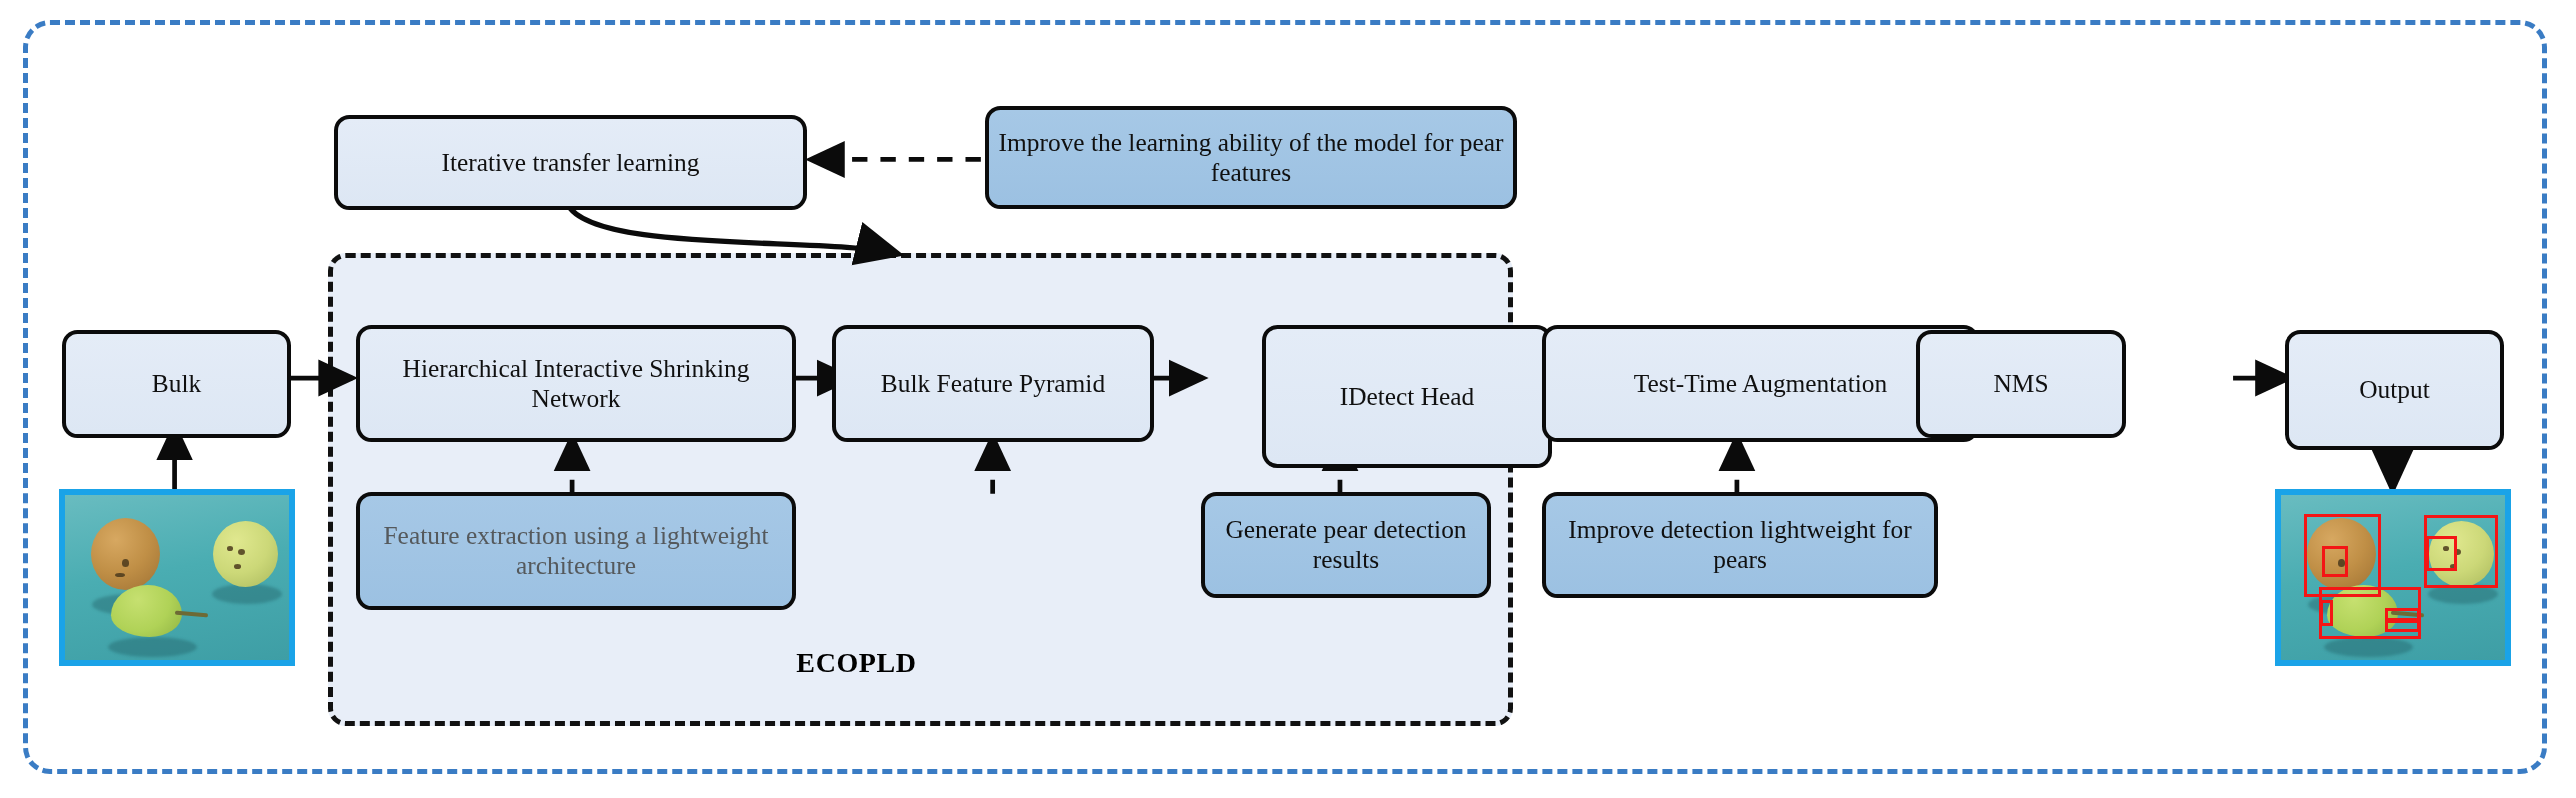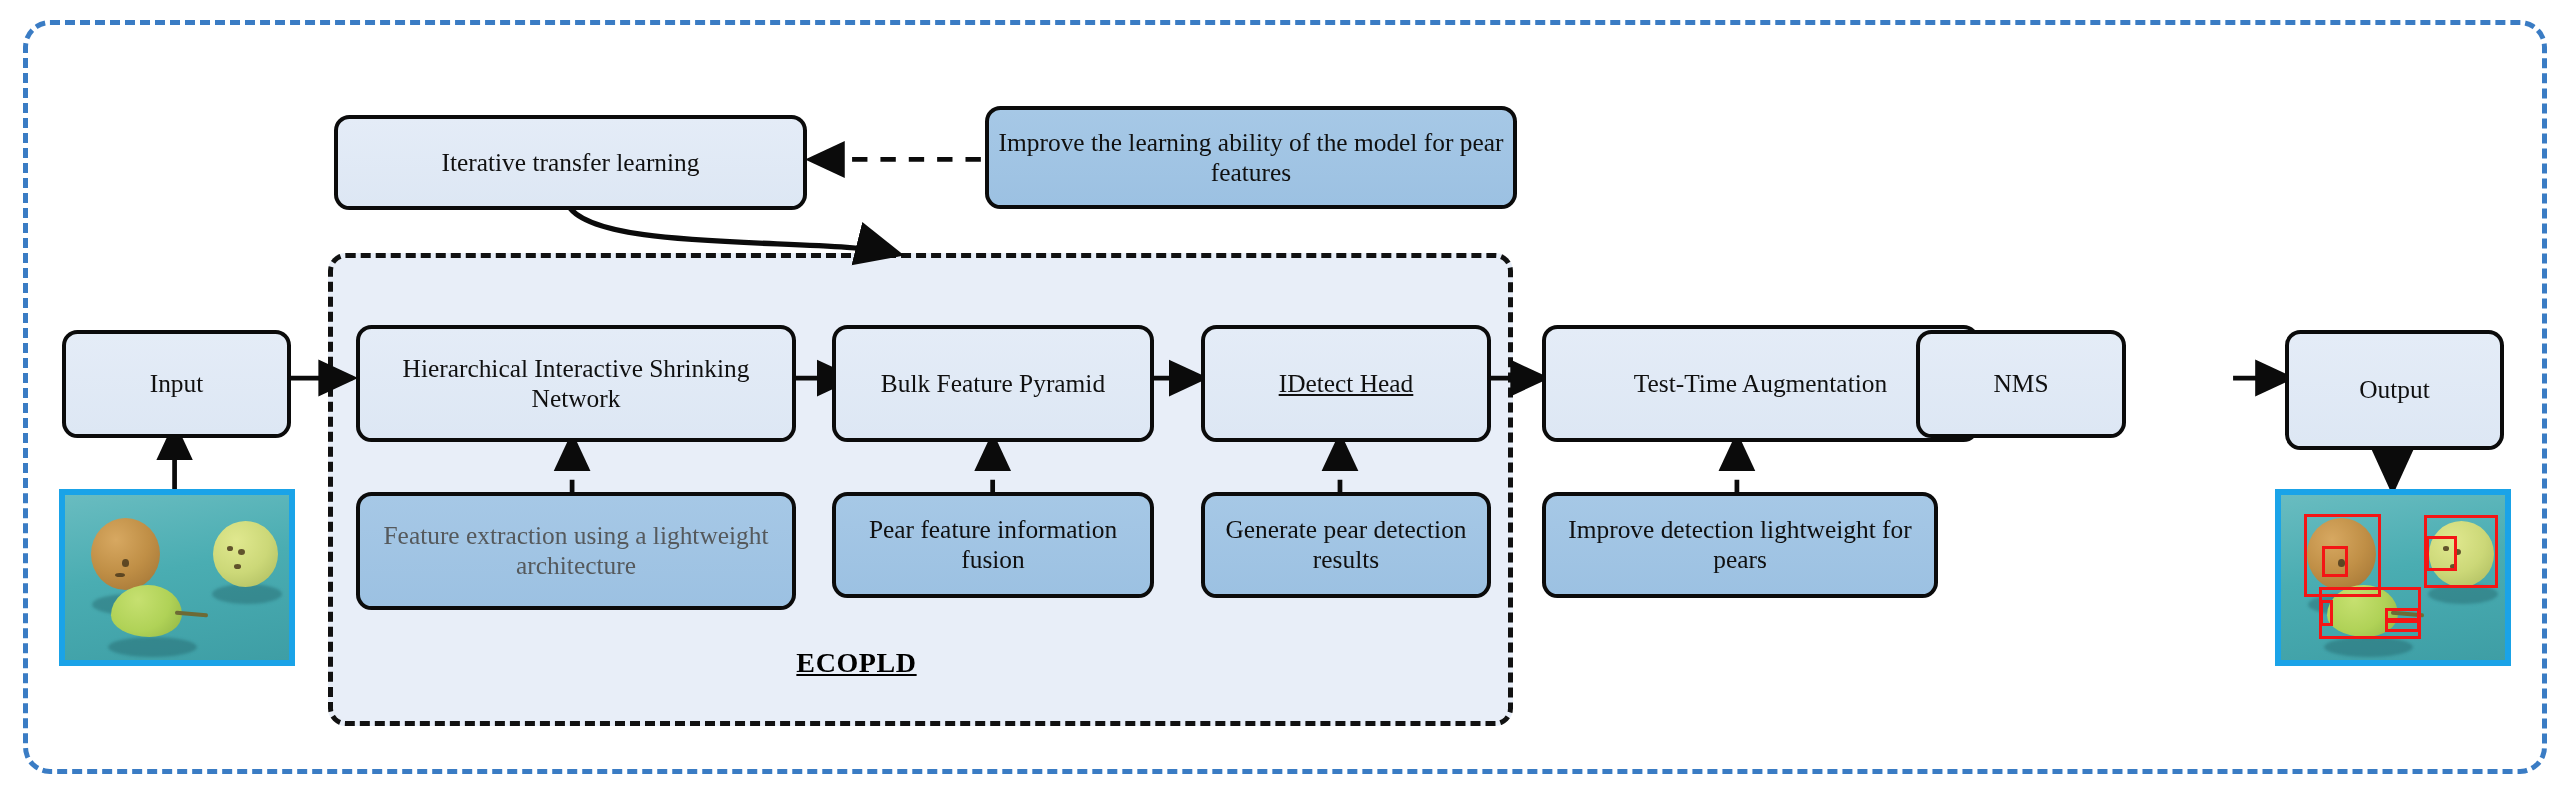--- a/index.html
+++ b/index.html
@@ -46,21 +46,20 @@
   .ecopld-label {
     position: absolute;
     left: 697px;
     top: 647px;
     width: 319px;
     text-align: center;
     font-size: 28px;
     font-weight: bold;
     color: #000000;
     letter-spacing: 0.6px;
-    text-decoration: underline;
   }
 
   
   .node {
     position: absolute;
     box-sizing: border-box;
     border: 4.1px solid #0b0b0b;
     border-radius: 15.4px;
     display: flex;
     align-items: center;
@@ -191,54 +190,51 @@
 
   <div class="node light" style="left:334px; top:109px; width:473px; height:95px;">
     <span>Iterative transfer learning</span>
   </div>
 
   <div class="node blue" style="left:985px; top:106px; width:532px; height:103px;">
     <span>Improve the learning ability of the model for pear features</span>
   </div>
 
   <div class="node light" style="left:62px; top:324px; width:229px; height:108px;">
-    <span>Input</span>
+    <span>Bulk</span>
   </div>
 
   <div class="node light" style="left:356px; top:319px; width:440px; height:117px;">
     <span>Hierarchical Interactive Shrinking Network</span>
   </div>
 
   <div class="node light" style="left:832px; top:319px; width:322px; height:117px;">
     <span>Bulk Feature Pyramid</span>
   </div>
 
-  <div class="node light" style="left:1201px; top:319px; width:290px; height:117px;text-decoration:underline;">
+  <div class="node light" style="left:1262px; top:319px; width:290px; height:143px;">
     <span>IDetect Head</span>
   </div>
 
   <div class="node light" style="left:1542px; top:319px; width:437px; height:117px;">
     <span>Test-Time Augmentation</span>
   </div>
 
   <div class="node light" style="left:1916px; top:324px; width:210px; height:108px;">
     <span>NMS</span>
   </div>
 
   <div class="node light" style="left:2285px; top:324px; width:219px; height:120px;">
     <span>Output</span>
   </div>
 
   <div class="node blue gray-text" style="left:356px; top:492px; width:440px; height:118px;">
     <span>Feature extraction using a lightweight architecture</span>
   </div>
 
-  <div class="node blue" style="left:832px; top:492px; width:322px; height:106px;">
-    <span>Pear feature information fusion</span>
-  </div>
 
   <div class="node blue" style="left:1201px; top:492px; width:290px; height:106px;">
     <span>Generate pear detection results</span>
   </div>
 
   <div class="node blue" style="left:1542px; top:492px; width:396px; height:106px;">
     <span>Improve detection lightweight for pears</span>
   </div>
 
   <div class="photo" style="left:59px; top:489px; width:236px; height:177px;">

